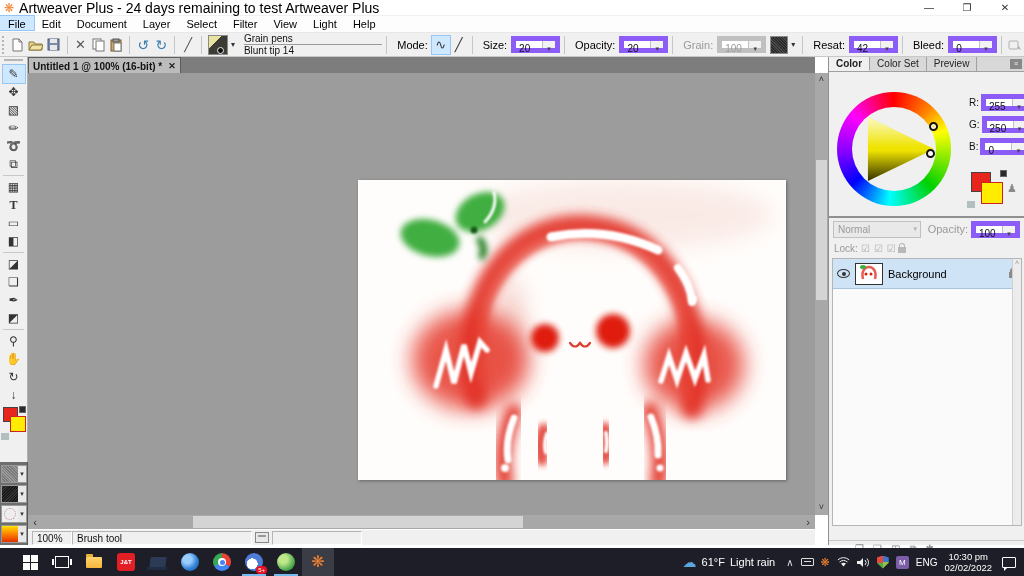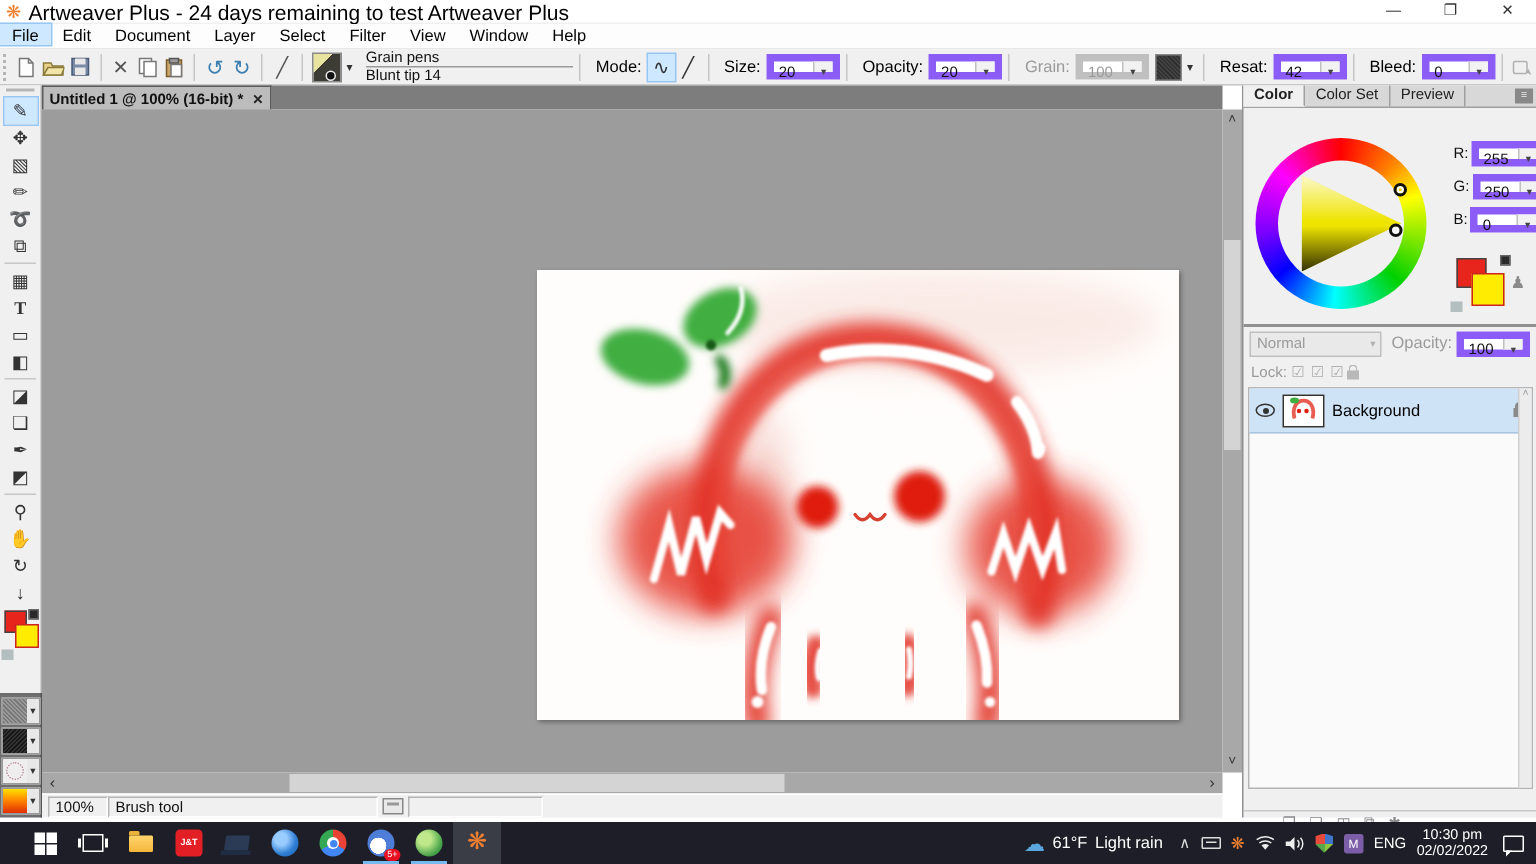--- a/index.html
+++ b/index.html
@@ -194,21 +194,21 @@
   </div>
 
   <div class="menubar">
     <div class="menuitem active">File</div>
     <div class="menuitem">Edit</div>
     <div class="menuitem">Document</div>
     <div class="menuitem">Layer</div>
     <div class="menuitem">Select</div>
     <div class="menuitem">Filter</div>
     <div class="menuitem">View</div>
-    <div class="menuitem">Window</div>
+    <div class="menuitem">Light</div>
     <div class="menuitem">Help</div>
   </div>
 
   <div class="toolbar">
     <div class="grip"></div>
     <div class="tbtn">
         <svg width="13" height="14">
           <path d="M2 1 h6 l3 3 v9 h-9 z" fill="#fdfdfd" stroke="#777"></path>
           <path d="M8 1 v3 h3" fill="none" stroke="#777"></path>
         </svg>

